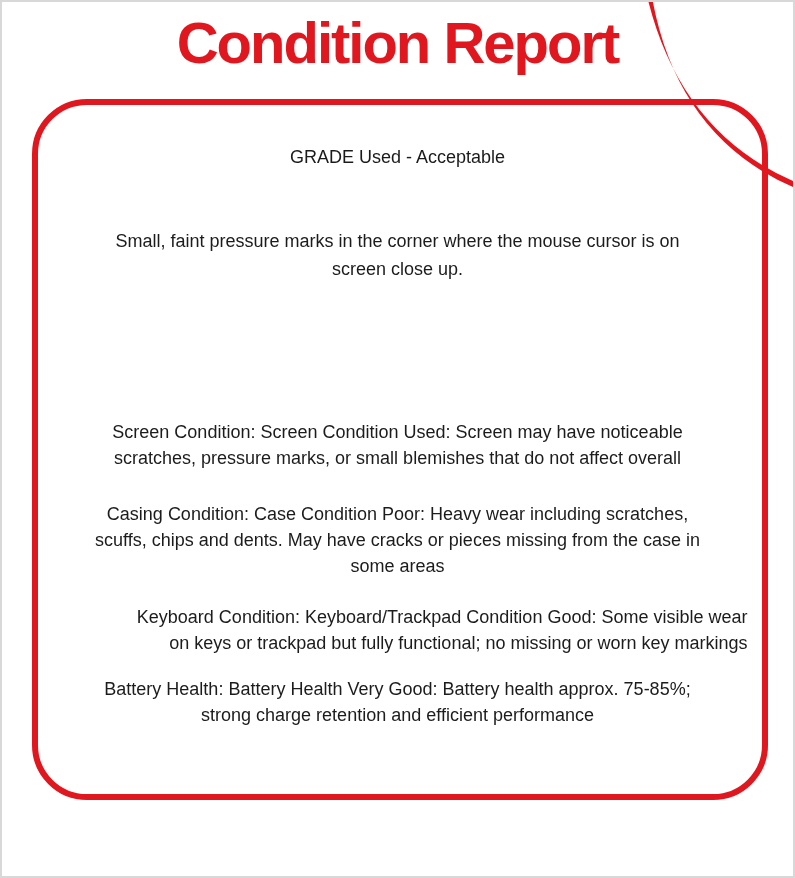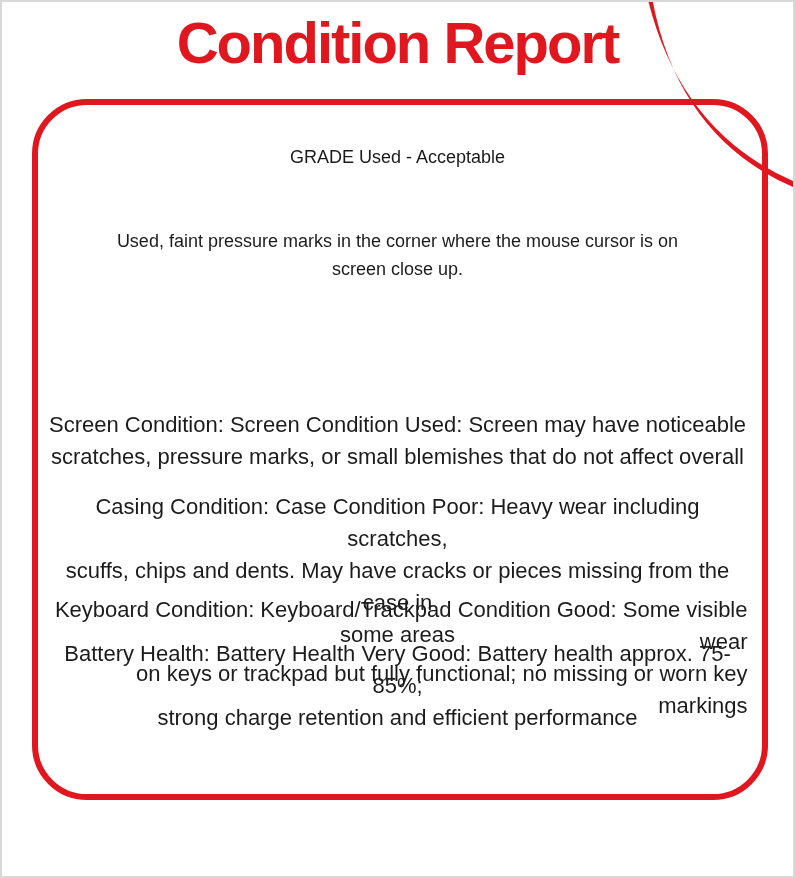--- a/index.html
+++ b/index.html
@@ -70,44 +70,45 @@
     font-size: 18px;
     line-height: 28px;
   }
   .overall-small {
     top: 327px;
     font-size: 11px;
     line-height: 14px;
     color: #111111;
   }
   .body-para {
-    font-size: 22px;
-    line-height: 32px;
+    font-size: 18px;
+    line-height: 26px;
+    margin-top: 10px;
   }
   .screen-para   { top: 407px; }
   .casing-para   { top: 489px; }
   .keyboard-para { top: 592px; text-align: right; }
-  .battery-para  { top: 636px; }
+  .battery-para  { top: 664px; }
 </style>
 </head>
 <body>
 
 <div class="page">
 
   <div class="title">Condition Report</div>
 
   <svg class="swoosh" viewBox="0 0 795 878" xmlns="http://www.w3.org/2000/svg" aria-hidden="true">
     <path d="M 646,-2 Q 680,134 798,182 L 798,188 Q 677,139 650.5,-2 Z" fill="var(--accent, #e0171e)" stroke="none"></path>
   </svg>
 
   <div class="report-box"></div>
 
   <div class="centered-block grade-heading">GRADE Used - Acceptable</div>
 
-  <div class="centered-block summary-text">Used, faint pressure marks in the corner where the mouse cursor is on
+  <div class="centered-block summary-text">Small, faint pressure marks in the corner where the mouse cursor is on
 screen close up.</div>
 
 
   <div class="centered-block body-para screen-para">Screen Condition: Screen Condition Used: Screen may have noticeable
 scratches, pressure marks, or small blemishes that do not affect overall</div>
 
   <div class="centered-block body-para casing-para">Casing Condition: Case Condition Poor: Heavy wear including scratches,
 scuffs, chips and dents. May have cracks or pieces missing from the case in
 some areas</div>
 

